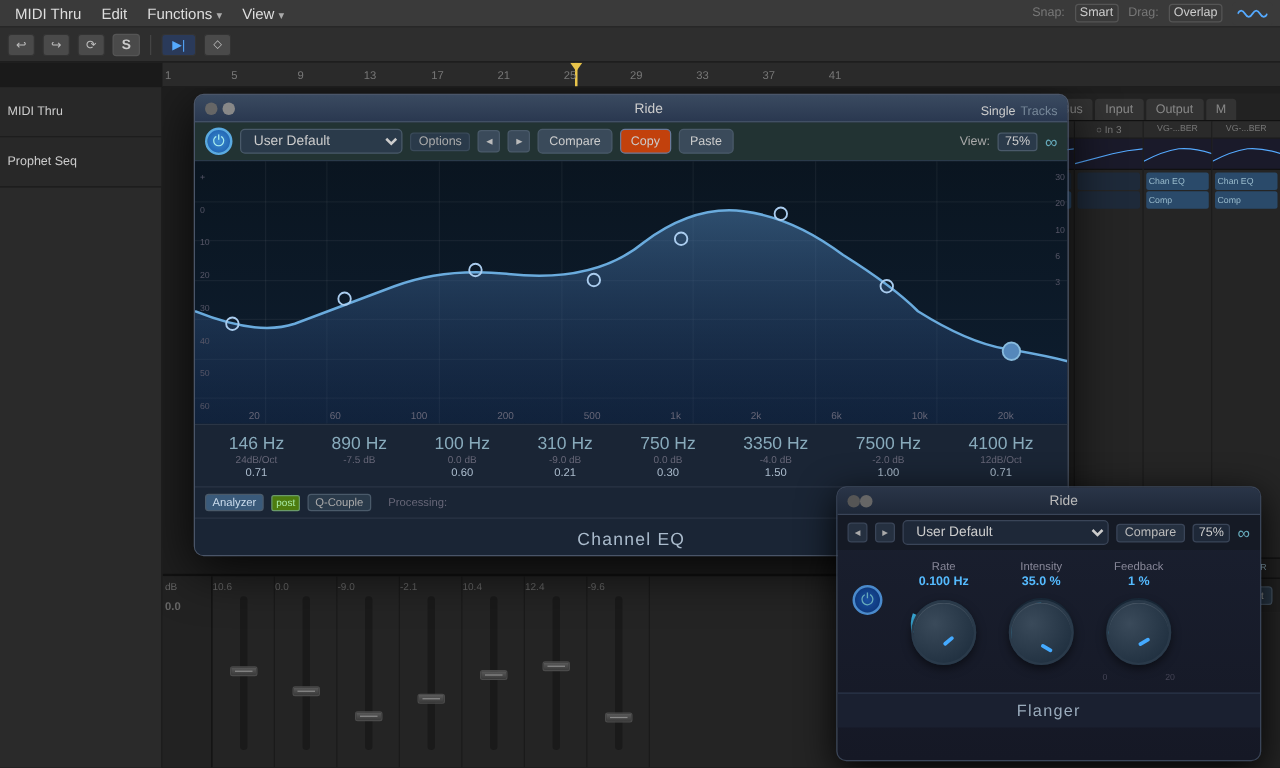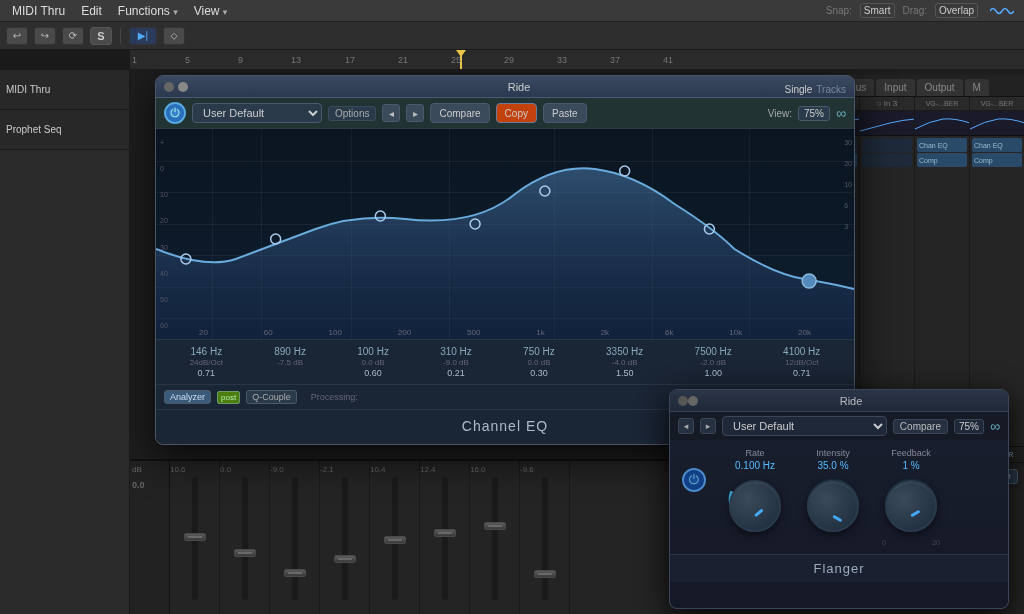--- a/index.html
+++ b/index.html
@@ -365,21 +365,21 @@
     }
 
     .eq-param-group {
       display: flex;
       flex-direction: column;
       align-items: center;
       gap: 1px;
     }
 
     .eq-param-freq {
-      font-size: 10px;
+      font-size: 14px;
       color: #8ab;
     }
     .eq-param-detail {
       font-size: 8px;
       color: #667;
     }
     .eq-param-val {
       font-size: 9px;
       color: #abc;
     }
@@ -690,21 +690,21 @@
     .knob-label {
       font-size: 9px;
       color: #889;
       text-align: center;
     }
 
     .knob-value {
       font-size: 10px;
       color: #5bf;
       text-align: center;
-      font-weight: 400;
+      font-weight: 700;
     }
 
     .knob {
       width: 52px;
       height: 52px;
       border-radius: 50%;
       background: radial-gradient(circle at 35% 35%, #3a4a5a, #1a2a3a);
       border: 2px solid #2a3a4a;
       position: relative;
       cursor: pointer;
@@ -1332,27 +1332,20 @@
           </div>
         </div>
         <div class="fader-ch">
           <span class="ch-val-top">12.4</span>
           <div class="fader-body">
             <div class="fader-slot"></div>
             <div class="fader-knob" style="bottom:55%;"></div>
           </div>
         </div>
         <div class="fader-ch">
-          <span class="ch-val-top">16.0</span>
-          <div class="fader-body">
-            <div class="fader-slot"></div>
-            <div class="fader-knob" style="bottom:60%;"></div>
-          </div>
-        </div>
-        <div class="fader-ch">
           <span class="ch-val-top">-9.6</span>
           <div class="fader-body">
             <div class="fader-slot"></div>
             <div class="fader-knob" style="bottom:24%;"></div>
           </div>
         </div>
       </div>
     </div>
 
   </div>

